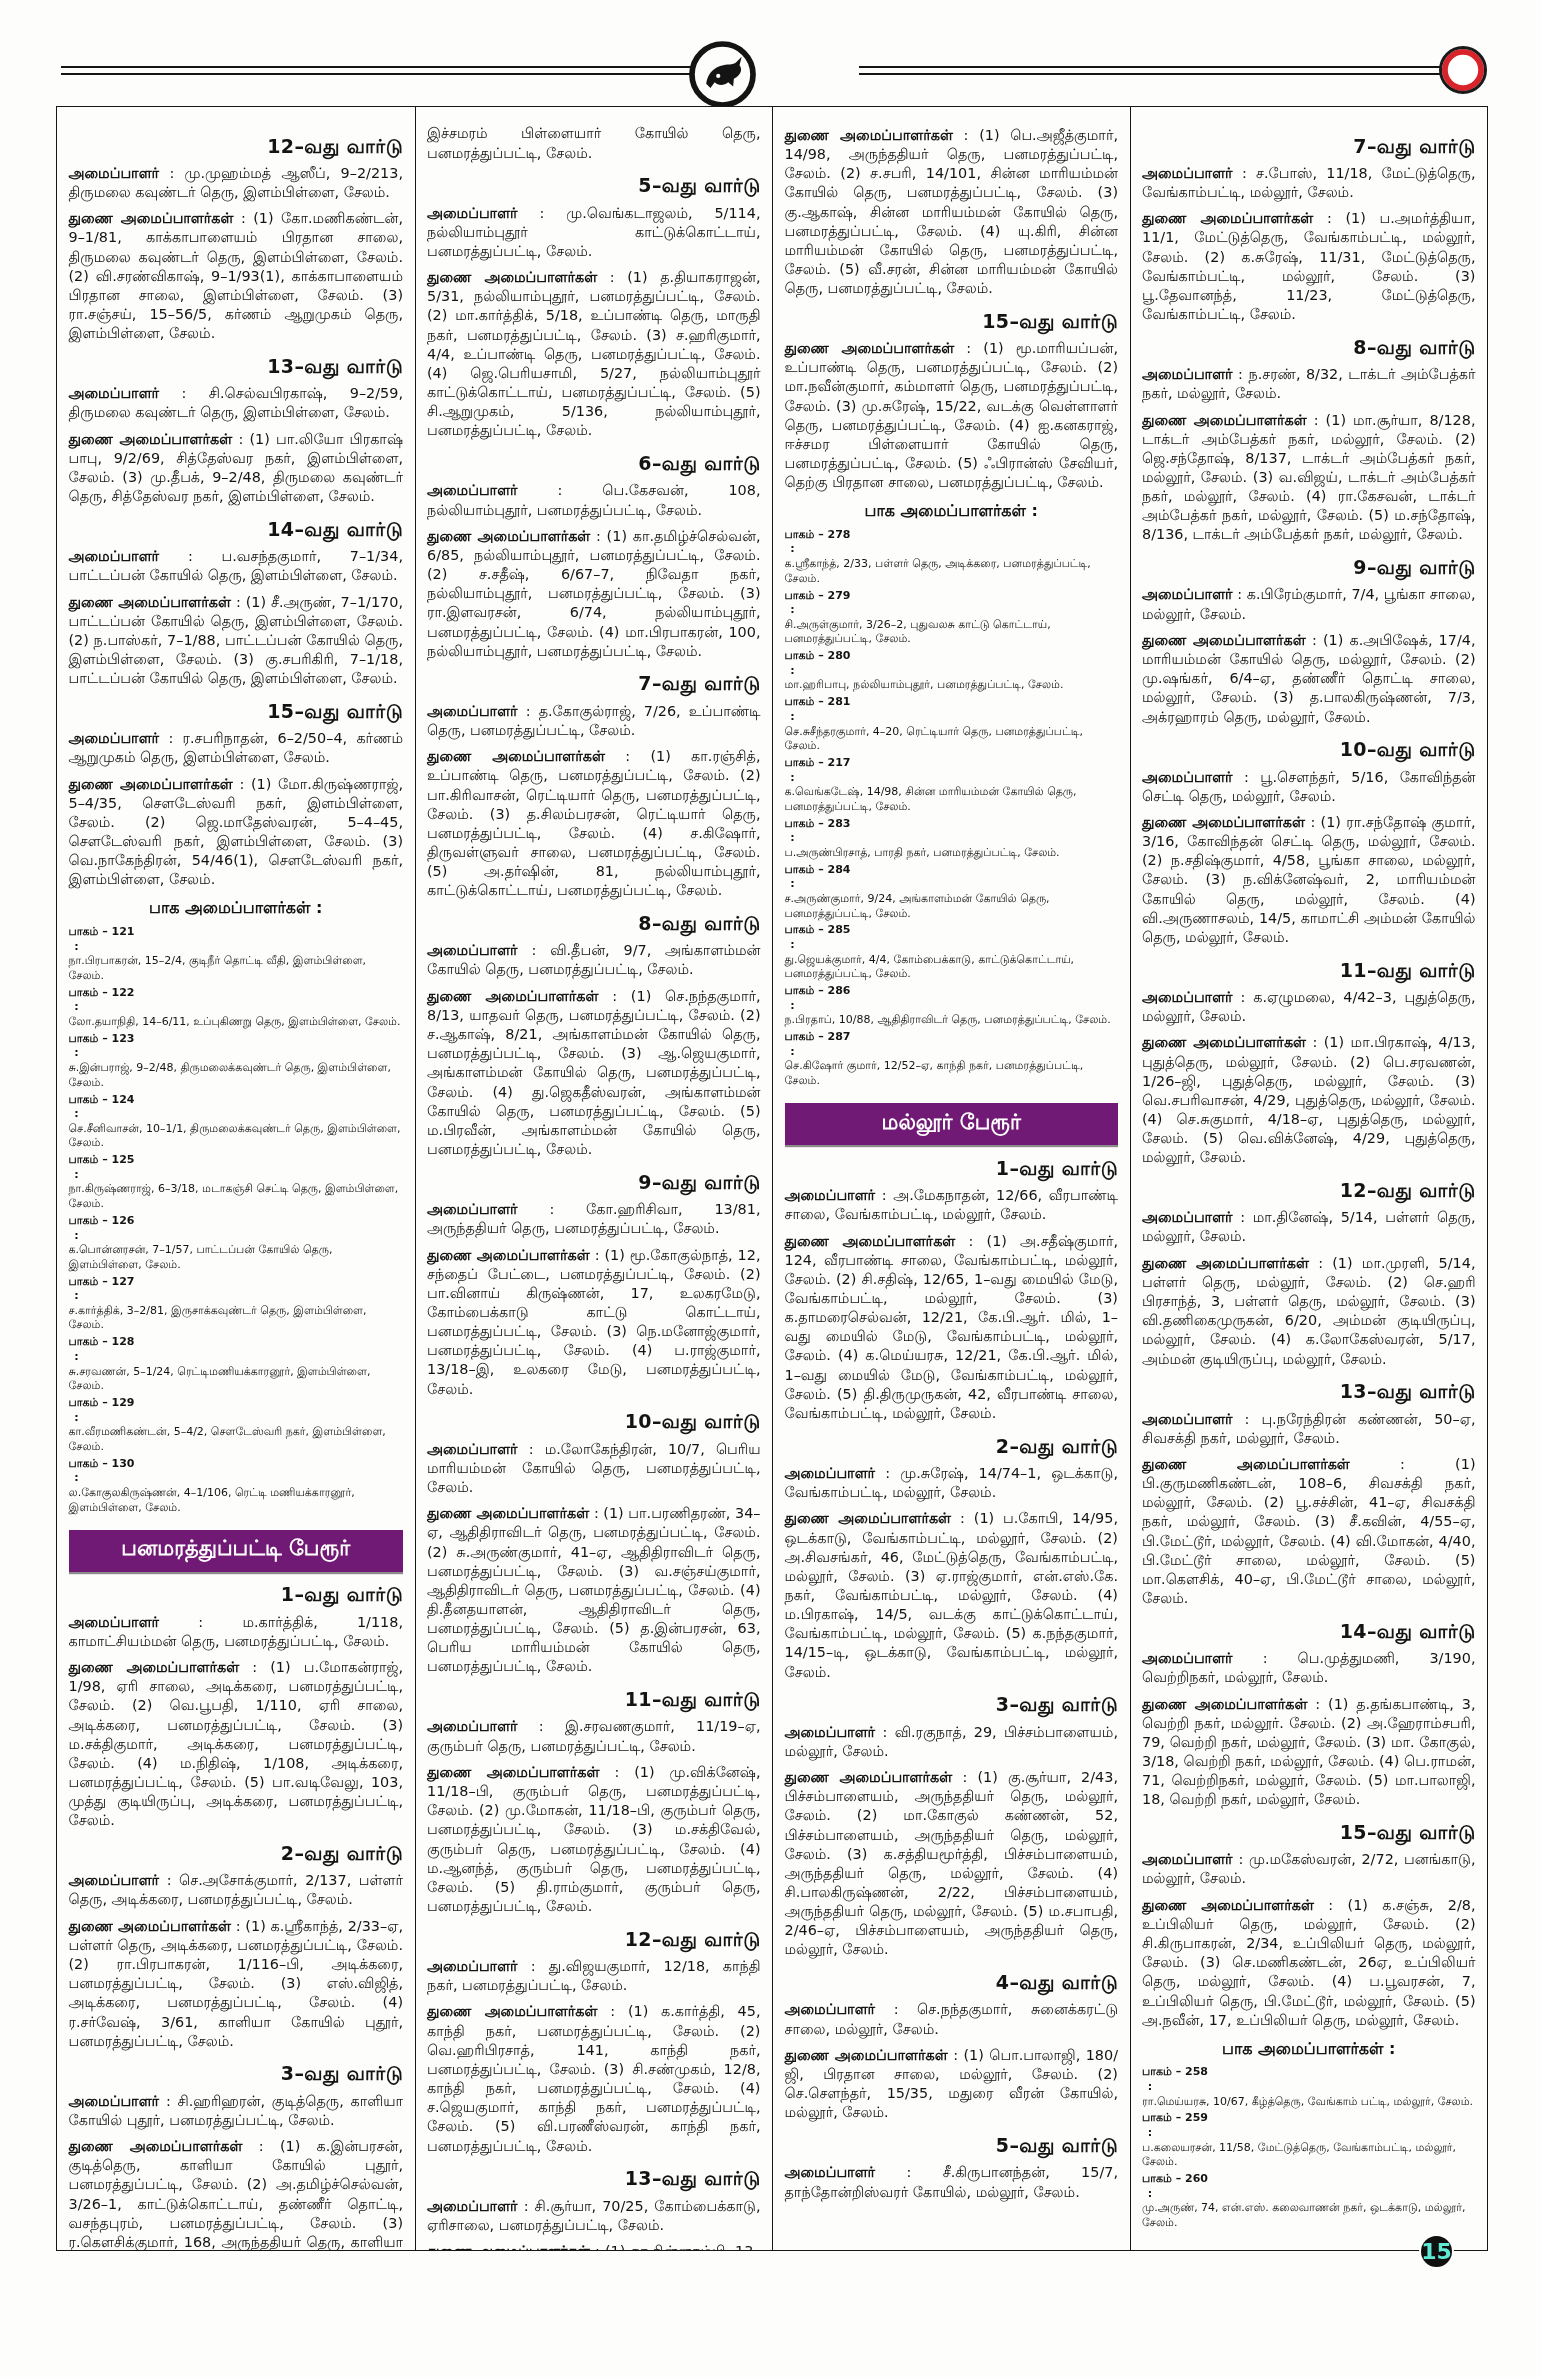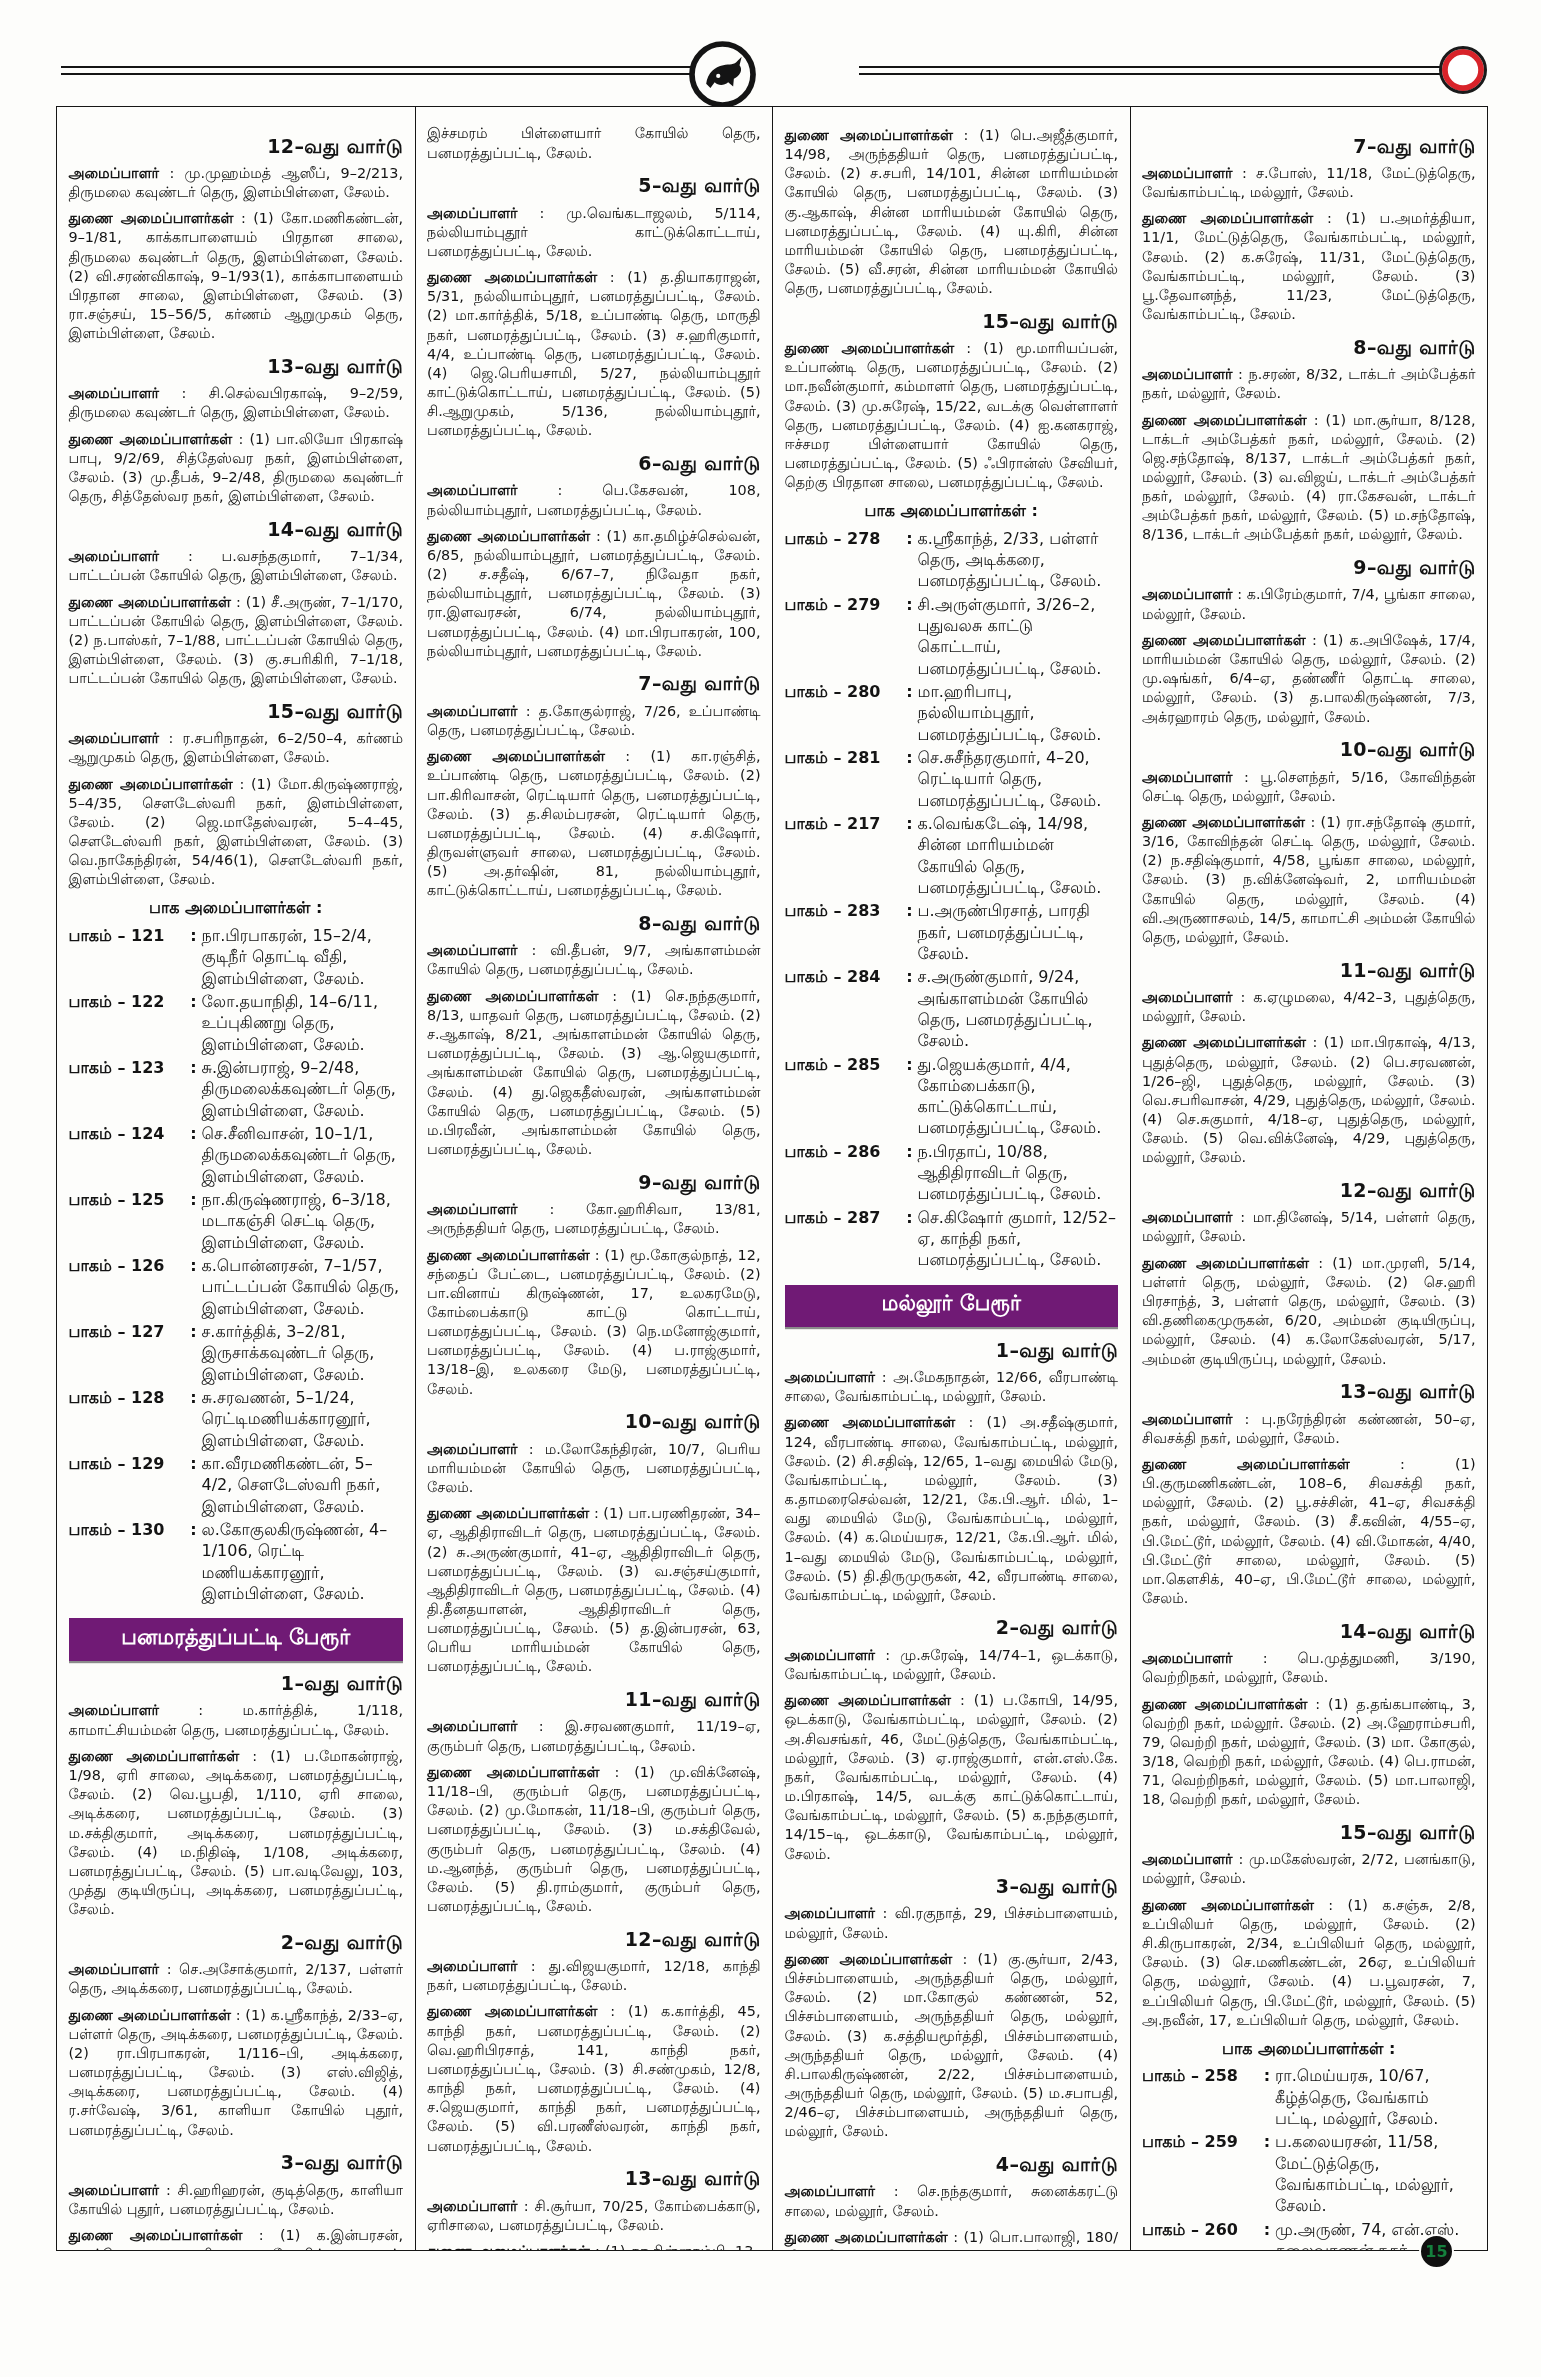--- a/index.html
+++ b/index.html
@@ -18,28 +18,28 @@
   .col{width:25%;box-sizing:border-box;padding:16px 11.5px 13px;overflow:hidden;}
   .col + .col{border-left:1.4px solid #161616;}
   
   .h{ text-align:right;font-weight:bold;font-size:19px;margin:11.5px 0 4.3px;letter-spacing:0.4px;}
   .p{ margin:2.9px 0 7.2px;text-align:justify;font-size:14.4px;line-height:1.33;}
   .p b{font-weight:bold;}
   .c{ margin:1.4px 0 7.2px;text-align:justify;font-size:14.4px;line-height:1.33;}
   .banner{background:#701a75;color:#ffffff;text-align:center;font-weight:bold;font-size:21px;
           padding:6.5px 2.9px 8.7px;margin:14.4px 0 8.7px;box-shadow:0 2.2px 0 #8b8b8b;}
   .ph{ text-align:center;font-weight:bold;font-size:16px;margin:8.7px 0 5.8px;}
-  .part{display:flex;font-size:16px;line-height:1.33;margin:2.2px 0;}
+  .part{display:flex;font-size:11px;line-height:1.33;margin:2.2px 0;flex-direction:column;}
   .part .pn{flex:none;width:117px;font-weight:bold;}
   .part .pc{flex:none;width:16px;font-weight:bold;text-align:center;}
   .part .px{flex:1;}
   
   .page-num{position:absolute;left:1419px;top:2234px;width:35px;height:35px;border-radius:50%;
-            background:#101010;border:2.2px solid #fdfdfb;box-sizing:border-box;color:#15803d;
-            display:flex;align-items:center;justify-content:center;font-weight:bold;font-size:16px;}
+            background:#101010;border:2.2px solid #fdfdfb;box-sizing:border-box;color:#5eead4;
+            display:flex;align-items:center;justify-content:center;font-weight:bold;font-size:22px;}
 </style>
 </head>
 <body>
 
 <div class="sheet">
   <div class="rule rule-left"></div>
   <span class="logo">
     <svg viewBox="0 0 100 100" width="71" height="71">
       <circle cx="50" cy="50" r="43" fill="none" stroke="#141414" stroke-width="8"></circle>
       <path d="M27 63 C29 48 39 39 51 37 C60 35 67 37 71 31 L77 25 L74 37 C79 43 75 52 66 56 L65 67 L58 61 C52 66 44 66 39 61 L33 69 Z" fill="#141414"></path>

